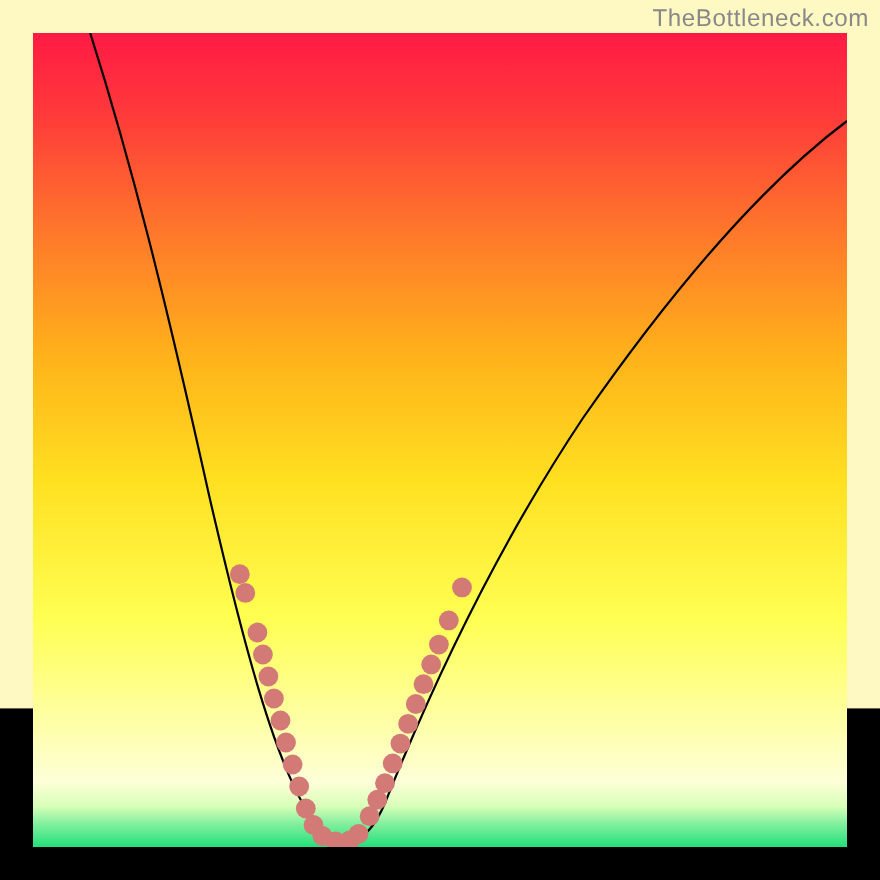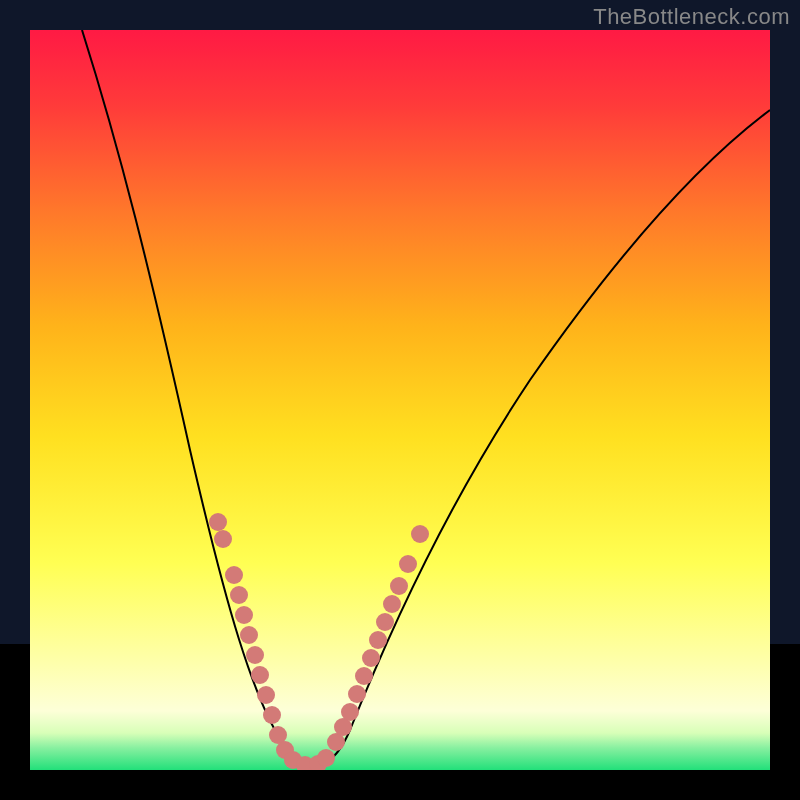--- a/index.html
+++ b/index.html
@@ -5,21 +5,21 @@
   html, body {
     margin: 0;
     padding: 0;
     width: 800px;
     height: 800px;
     background: #000000;
     overflow: hidden;
   }
   .frame {
     position: absolute;
-    background: #0f172a;
+    background: #fef9c3;
     left: 0;
     top: 0;
     width: 800px;
     height: 644px;
   }
   .plot-area {
     position: absolute;
     left: 30px;
     top: 30px;
     width: 740px;

